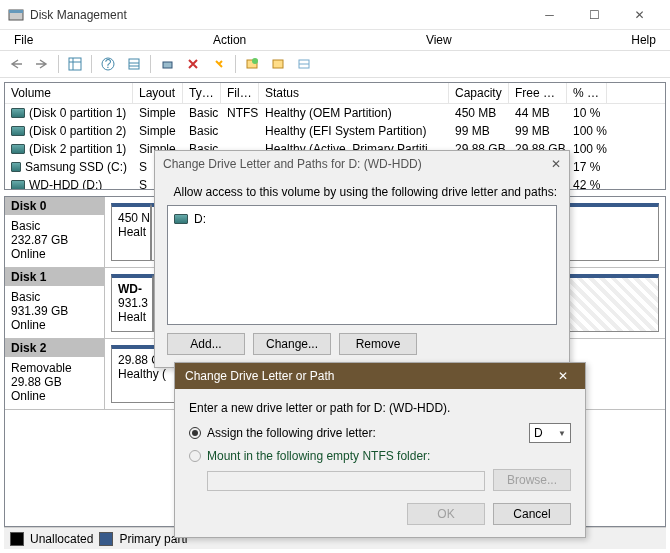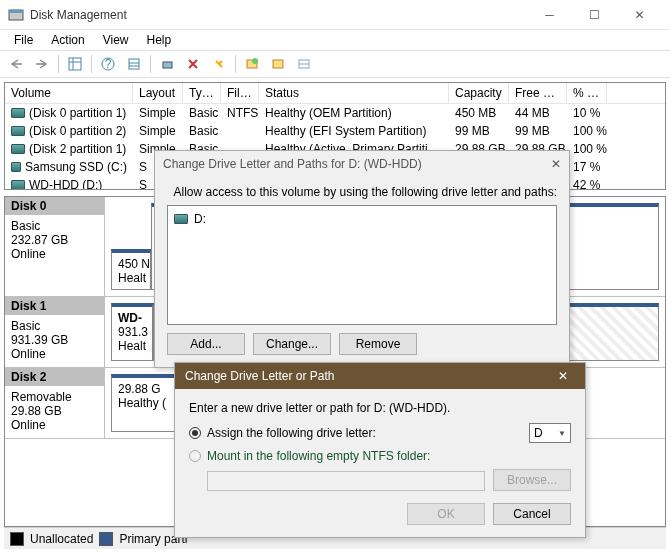--- a/index.html
+++ b/index.html
@@ -3,21 +3,21 @@
 <meta charset="utf-8">
 <style>
 * { box-sizing: border-box; margin: 0; padding: 0; font-family: 'Segoe UI', Tahoma, sans-serif; font-size: 12px; }
 body { background: #fff; width: 670px; height: 553px; overflow: hidden; position: relative; }
 
 .titlebar { height: 30px; display: flex; align-items: center; padding: 0 8px; background: #fff; border-bottom: 1px solid #e5e5e5; }
 .titlebar .icon { width: 16px; height: 16px; margin-right: 6px; }
 .titlebar .title { flex: 1; color: #333; }
 .titlebar .winbtn { width: 45px; height: 30px; display: flex; align-items: center; justify-content: center; color: #555; }
 
-.menubar { height: 20px; display: flex; align-items: center; padding: 0 6px; gap: 2px; }
+.menubar { height: 20px; display: flex; align-items: center; padding: 0 6px; gap: 2px; justify-content: space-between; }
 .menubar .menuitem { padding: 2px 8px; cursor: default; }
 
 .toolbar { height: 28px; display: flex; align-items: center; padding: 0 4px; gap: 2px; border-top: 1px solid #e0e0e0; border-bottom: 1px solid #e0e0e0; }
 .toolbar .tbtn { width: 24px; height: 22px; display: flex; align-items: center; justify-content: center; border: 1px solid transparent; }
 .toolbar .sep { width: 1px; height: 18px; background: #ccc; margin: 0 2px; }
 
 .content { position: relative; height: calc(100% - 78px); padding: 4px; display: flex; flex-direction: column; }
 
 
 .vol-table { border: 1px solid #828790; background: #fff; height: 108px; overflow: hidden; }
@@ -227,21 +227,21 @@
 
   <div class="diskpane" id="diskpane">
       <div class="disk-row">
         <div class="disk-label">
           <div class="dhead">Disk 0</div>
           <div>Basic</div>
           <div>232.87 GB</div>
           <div>Online</div>
         </div>
         <div class="disk-parts">
-          <div class="part" style="flex: 0 0 40px; margin-top: 46px;">
+          <div class="part" style="flex: 0 0 40px;">
             <b></b>
             <span>450 N</span>
             <span>Healt</span>
           </div>
           <div class="part" style="flex: 1 1 0%;">
             <b></b>
             <span></span>
             <span></span>
           </div>
           <div class="part" style="flex: 3 1 0%;">

